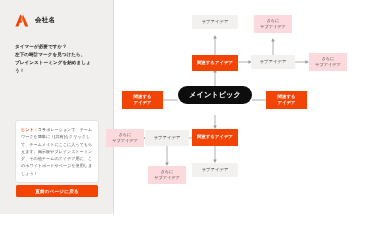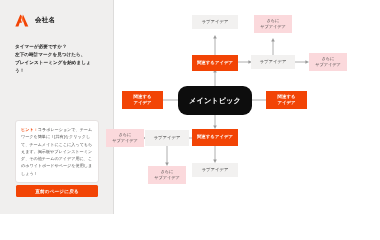--- a/index.html
+++ b/index.html
@@ -200,21 +200,21 @@
           <polygon points="64,138 67.6,136.2 67.6,139.8" fill="#9a9a9a" stroke="none"></polygon>
 
           <line x1="41" y1="138" x2="31" y2="138"></line>
           <polygon points="29,138 32.6,136.2 32.6,139.8" fill="#9a9a9a" stroke="none"></polygon>
 
           <line x1="53" y1="146" x2="53" y2="164"></line>
           <polygon points="53,166 51.2,162.4 54.8,162.4" fill="#9a9a9a" stroke="none"></polygon>
         </g>
       </svg>
 
-      <div class="node node-main" style="left:64px; top:86px; width:74px; height:29px;">メイントピック</div>
+      <div class="node node-main" style="left:64px; top:86px; width:74px; height:18px;">メイントピック</div>
 
       <div class="node node-rel" style="left:78px; top:55px; width:46px; height:16px;">関連するアイデア</div>
 
       <div class="node node-sub" style="left:78px; top:15px; width:46px; height:14px;">サブアイデア</div>
 
       <div class="node node-sub" style="left:137px; top:55px; width:44px; height:14px;">サブアイデア</div>
 
       <div class="node node-further" style="left:140px; top:15px; width:38px; height:18px; flex-direction:column;">
         <span class="node-lines">さらに</span>
         <span class="node-lines">サブアイデア</span>

